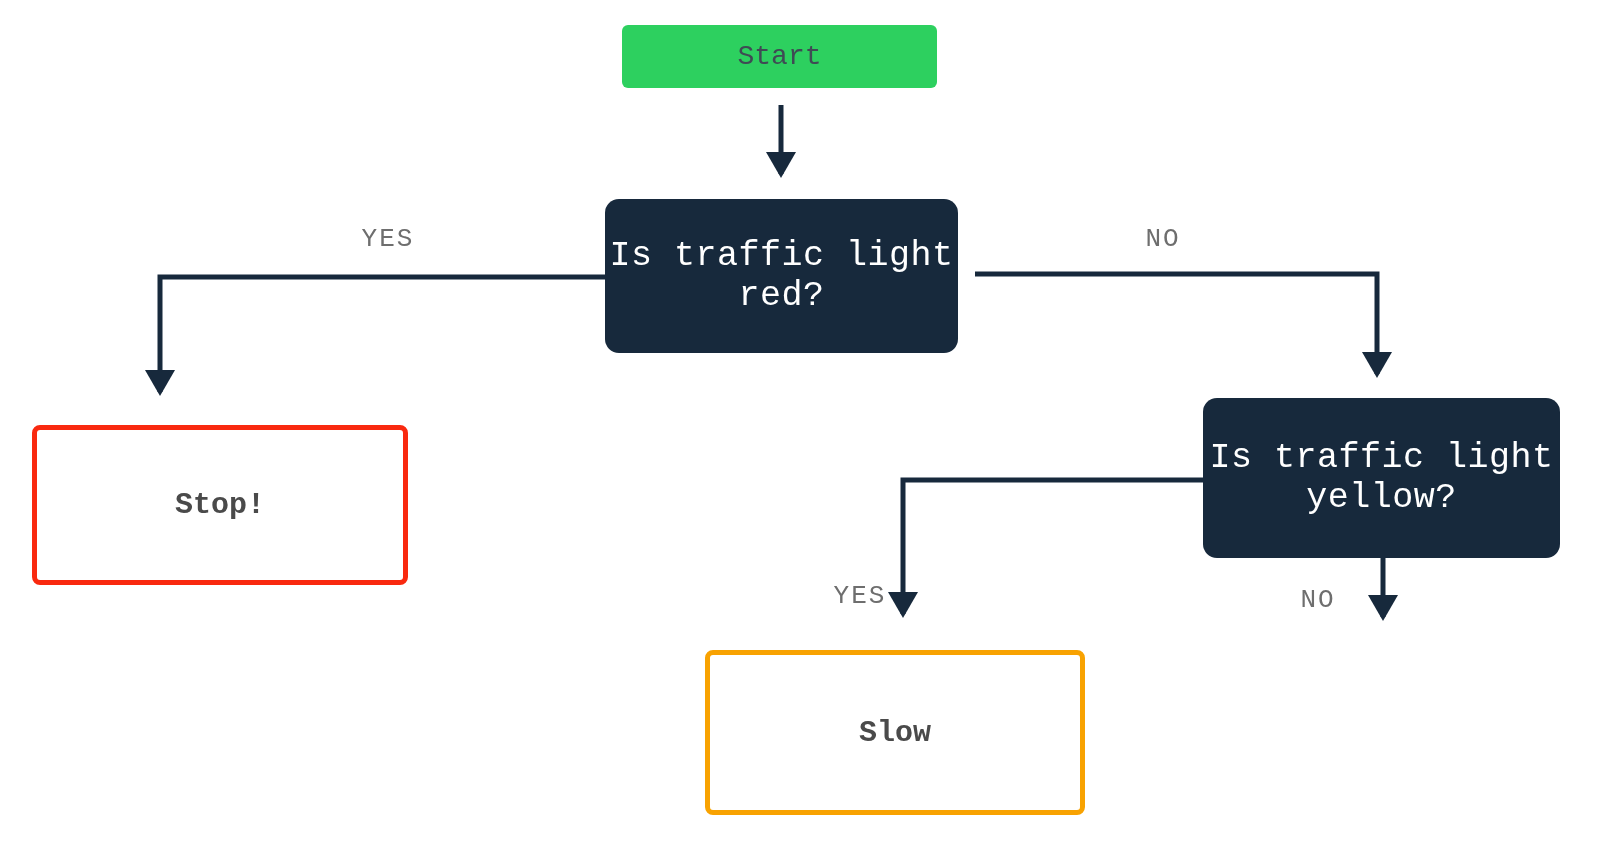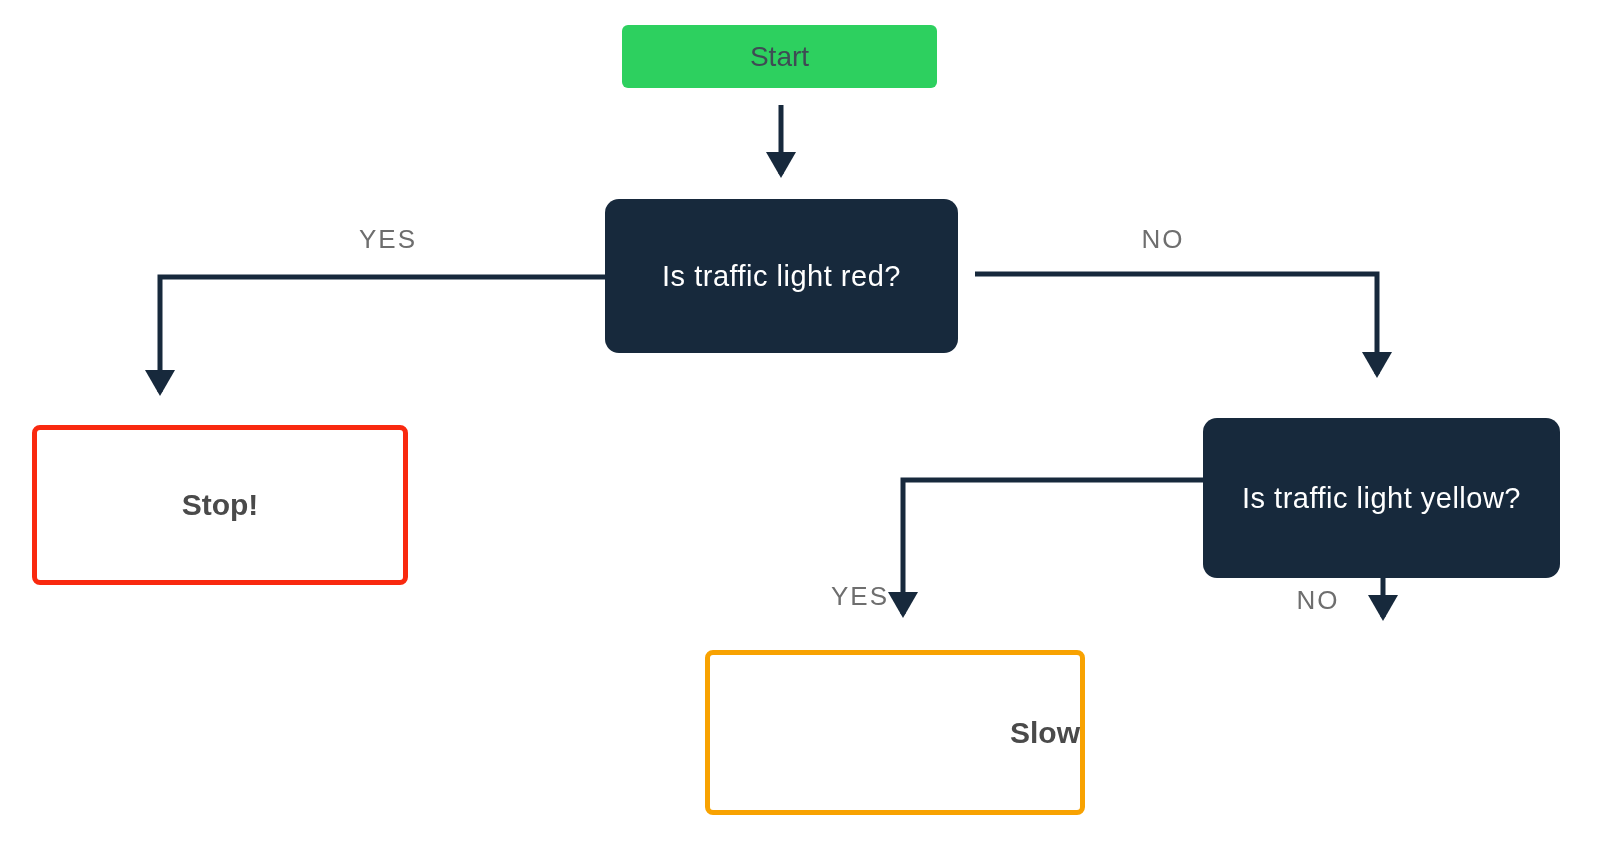--- a/index.html
+++ b/index.html
@@ -1,20 +1,20 @@
 <!DOCTYPE html>
 <html><head>
 <meta charset="utf-8">
 <style>
   html,body{margin:0;padding:0;background:#ffffff;}
   .canvas{
     position:relative;
     width:1600px;height:865px;
     background:#ffffff;
-    font-family:Liberation Sans, sans-serif;
+    font-family:Liberation Mono, monospace;
     overflow:hidden;
   }
   .connector-layer{
     position:absolute;left:0;top:0;width:1600px;height:865px;
     pointer-events:none;
   }
   .node{
     position:absolute;
     display:flex;align-items:center;justify-content:center;
     box-sizing:border-box;
@@ -23,21 +23,21 @@
   .node-start{
     background:#2DD05F;
     border-radius:6px;
     color:#3F4B54;
     font-size:28px;font-weight:500;
   }
   .node-decision{
     background:#17293C;
     border-radius:14px;
     color:#FFFFFF;
-    font-size:29px;font-weight:400;
+    font-size:35px;font-weight:400;
     letter-spacing:0.5px;
   }
   .node-result{
     background:#FFFFFF;
     border:5px solid #000;
     border-radius:8px;
     color:#4A4A4A;
     font-size:30px;font-weight:700;
   }
   .border-red{border-color:#F9290F;}
@@ -76,25 +76,25 @@
   </div>
 
   <div class="node node-decision" style="left:605px; top:199px; width:353px; height:154px;">
     <span>Is traffic light red?</span>
   </div>
 
   <div class="node node-result border-red" style="left:32px; top:425px; width:376px; height:160px;">
     <span>Stop!</span>
   </div>
 
-  <div class="node node-decision" style="left:1203px; top:398px; width:357px; height:160px;margin-top:20px;">
+  <div class="node node-decision" style="left:1203px; top:398px; width:357px; height:160px;">
     <span>Is traffic light yellow?</span>
   </div>
 
-  <div class="node node-result border-orange" style="left:705px; top:650px; width:380px; height:165px;justify-content:flex-end;">
+  <div class="node node-result border-orange" style="left:705px; top:650px; width:380px; height:165px;">
     <span>Slow</span>
   </div>
 
 
   <div class="edge-label" style="left:368px; top:239px;">YES</div>
   <div class="edge-label" style="left:1143px; top:239px;">NO</div>
   <div class="edge-label" style="left:840px; top:596px;">YES</div>
   <div class="edge-label" style="left:1298px; top:600px;">NO</div>
 
 </div>

